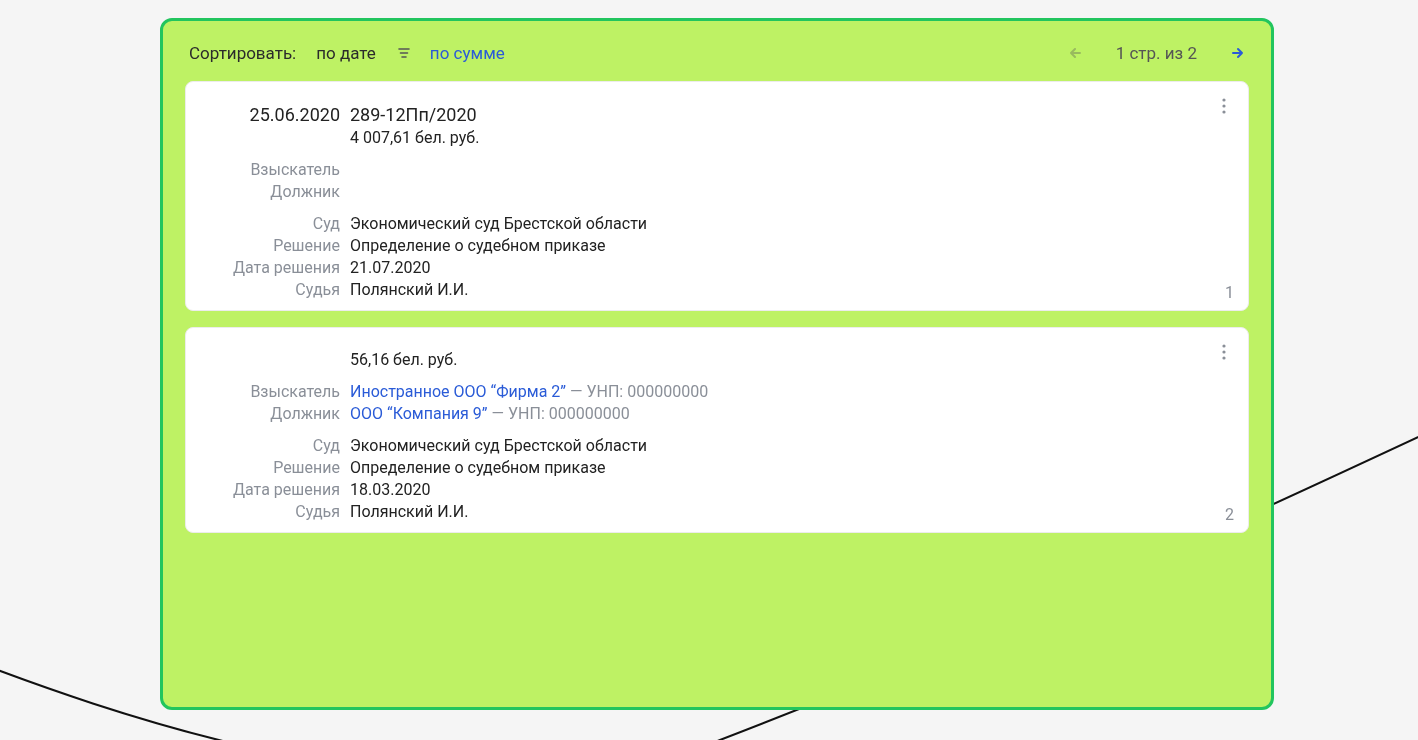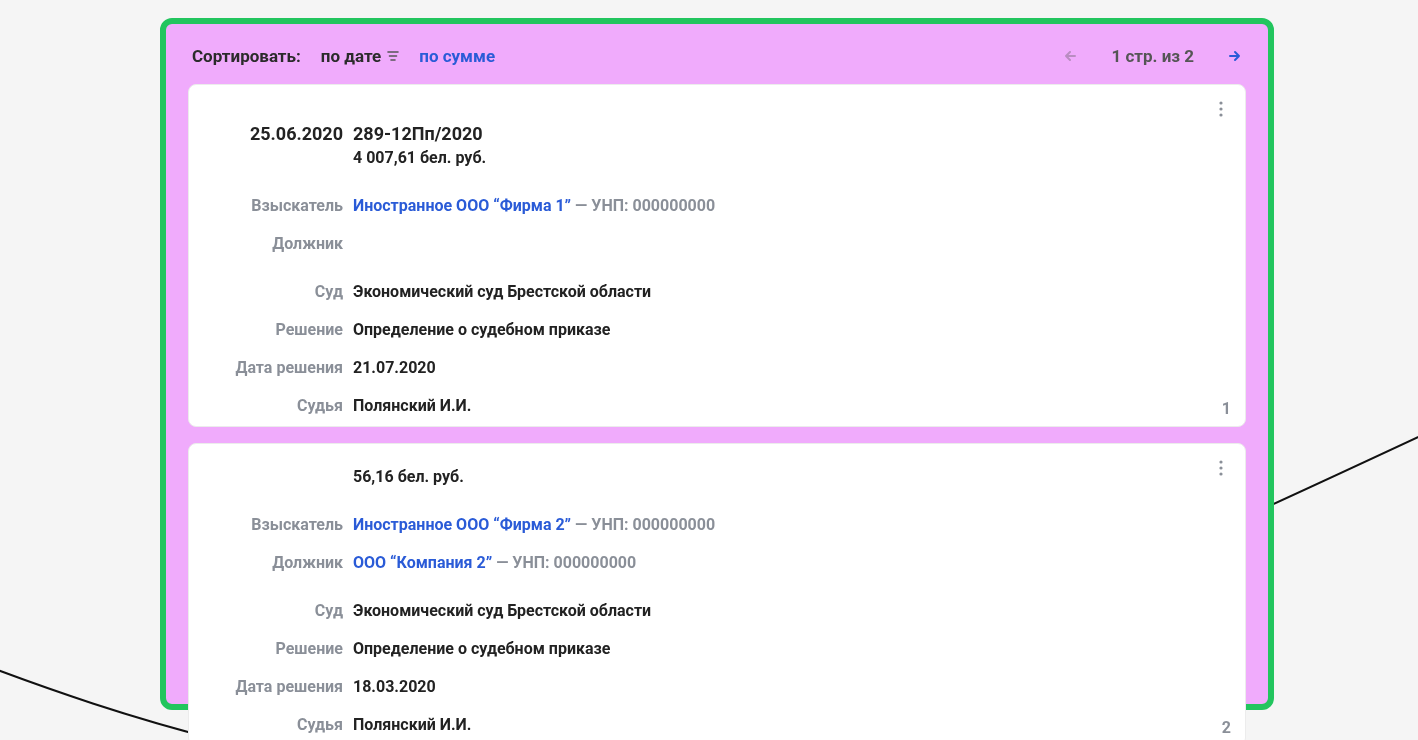--- a/index.html
+++ b/index.html
@@ -15,39 +15,38 @@
     position: absolute;
     z-index: 0;
     pointer-events: none;
   }
   .panel {
     position: absolute;
     left: 160px;
     top: 18px;
     width: 1114px;
     height: 692px;
-    background: #f0abfc;
-    border: 6px solid #22c55e;
+    background: #bef264;
+    border: 3px solid #22c55e;
     border-radius: 12px;
     padding: 22px 22px 0 22px;
     z-index: 1;
-    font-weight: bold;
   }
   .topbar {
     display: flex;
     align-items: center;
     justify-content: space-between;
     font-size: 17px;
     color: #2b2b2b;
     margin-bottom: 18px;
     padding: 0 4px;
   }
   .sort-group { display: flex; align-items: center; gap: 20px; }
   .sort-label { color: #2b2b2b; }
-  .sort-active { color: #2b2b2b; display: inline-flex; align-items: center; gap: 6px; cursor: pointer; }
+  .sort-active { color: #2b2b2b; display: inline-flex; align-items: center; gap: 22px; cursor: pointer; }
   .sort-link { color: #2a5bd7; cursor: pointer; }
   .sort-icon svg { width: 12px; height: 12px; }
   .pager { display: flex; align-items: center; gap: 32px; }
   .pager-arrow { cursor: pointer; display: inline-flex; }
   .pager-arrow.disabled { opacity: 0.35; cursor: default; }
   .pager-arrow svg { width: 16px; height: 14px; }
   .pager-text { color: #555; }
   .card {
     background: #fff;
     border: 1px solid #ececec;
@@ -74,21 +73,20 @@
     align-items: baseline;
     margin-bottom: 3px;
   }
   .row .labelcol {
     width: 140px;
     flex: 0 0 140px;
     text-align: right;
     color: #8a8f98;
     font-size: 16px;
     padding-right: 10px;
-    margin-top: 16px;
   }
   .row .valcol {
     color: #222;
     font-size: 16px;
   }
   .row.headrow .labelcol {
     color: #222;
     font-size: 18px;
   }
   .row.headrow .valcol {
@@ -148,25 +146,20 @@
       <div class="labelcol">25.06.2020</div>
       <div class="valcol">289-12Пп/2020</div>
     </div>
     <div class="row">
       <div class="labelcol"></div>
       <div class="valcol amount">4 007,61 бел. руб.</div>
     </div>
     <div class="section-gap"></div>
     <div class="row">
       <div class="labelcol">Взыскатель</div>
-      <div class="valcol">
-        <span class="link">Иностранное ООО “Фирма 1”</span>
-        <span class="muted">— УНП:</span>
-        <span class="muted">000000000</span>
-      </div>
     </div>
     <div class="row">
       <div class="labelcol">Должник</div>
     </div>
     <div class="section-gap"></div>
     <div class="row">
       <div class="labelcol">Суд</div>
       <div class="valcol">Экономический суд Брестской области</div>
     </div>
     <div class="row">
@@ -201,21 +194,21 @@
       <div class="labelcol">Взыскатель</div>
       <div class="valcol">
         <span class="link">Иностранное ООО “Фирма 2”</span>
         <span class="muted">— УНП:</span>
         <span class="muted">000000000</span>
       </div>
     </div>
     <div class="row">
       <div class="labelcol">Должник</div>
       <div class="valcol">
-        <span class="link">ООО “Компания 2”</span>
+        <span class="link">ООО “Компания 9”</span>
         <span class="muted">— УНП:</span>
         <span class="muted">000000000</span>
       </div>
     </div>
     <div class="section-gap"></div>
     <div class="row">
       <div class="labelcol">Суд</div>
       <div class="valcol">Экономический суд Брестской области</div>
     </div>
     <div class="row">

